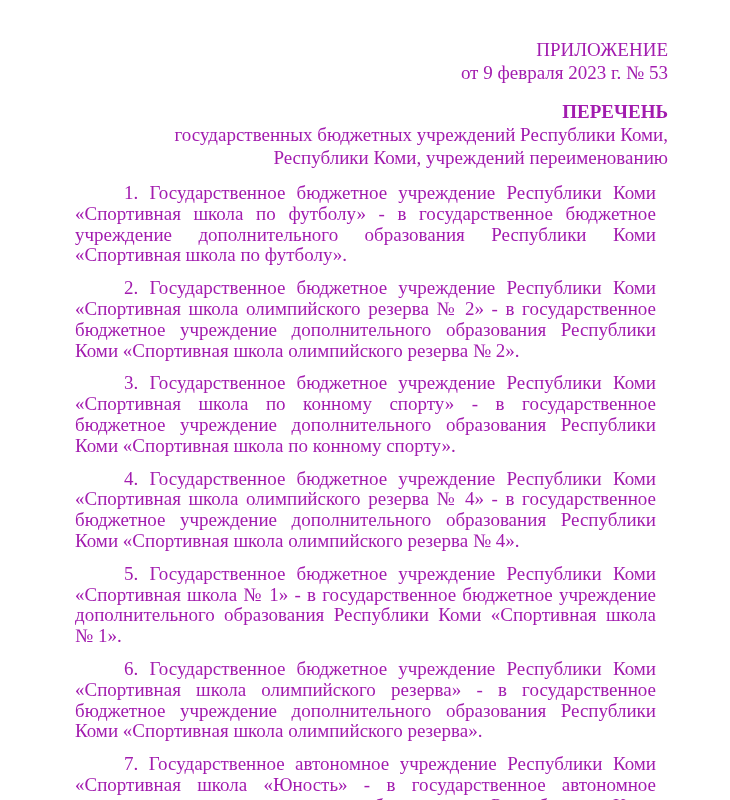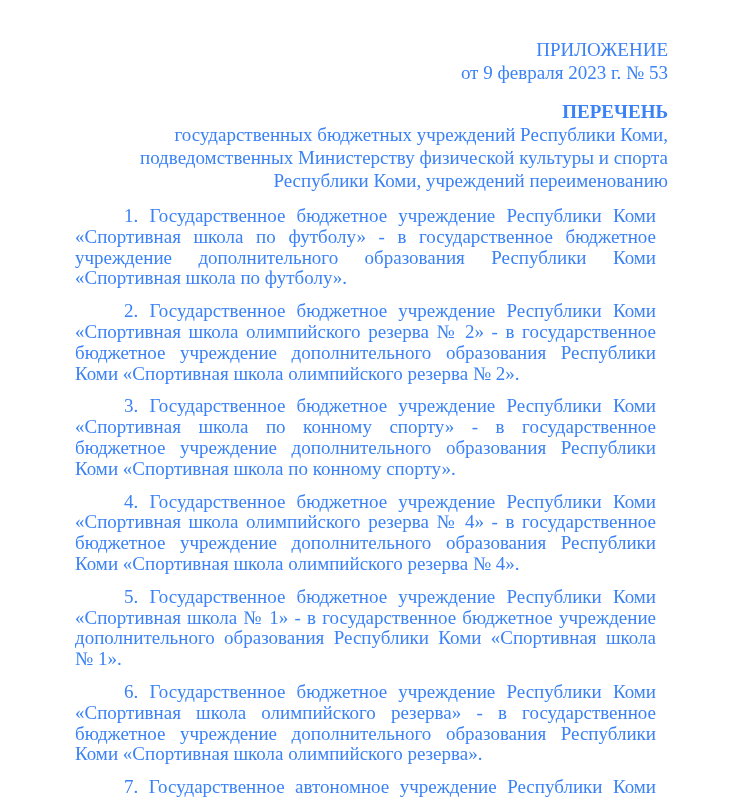--- a/index.html
+++ b/index.html
@@ -6,21 +6,21 @@
     margin: 0;
     padding: 0;
     background: #ffffff;
   }
   .page {
     position: relative;
     width: 730px;
     height: 800px;
     box-sizing: border-box;
     background: #ffffff;
-    color: #3b82f6;
+    color: #a21caf;
     font-family: "Liberation Serif", "DejaVu Serif", serif;
     font-size: 19px;
     padding: 38px 62px 0 63px;
     overflow: hidden;
   }
   .doc-header {
     text-align: right;
     line-height: 23px;
   }
   .doc-title {
@@ -49,21 +49,20 @@
 <div class="page">
 
   <div class="doc-header">
     <div>ПРИЛОЖЕНИЕ</div>
     <div>от 9 февраля 2023 г. №&nbsp;53</div>
   </div>
 
   <div class="doc-title">
     <div class="heading">ПЕРЕЧЕНЬ</div>
     <div>государственных бюджетных учреждений Республики Коми,</div>
-    <div>подведомственных Министерству физической культуры и спорта</div>
     <div>Республики Коми, учреждений переименованию</div>
   </div>
 
   <div class="doc-body">
     <p class="item"><span>1.</span> <span>Государственное бюджетное учреждение Республики Коми «Спортивная школа по футболу» - в государственное бюджетное учреждение дополнительного образования Республики Коми «Спортивная школа по футболу».</span></p>
     <p class="item"><span>2.</span> <span>Государственное бюджетное учреждение Республики Коми «Спортивная школа олимпийского резерва №&nbsp;2» - в государственное бюджетное учреждение дополнительного образования Республики Коми «Спортивная школа олимпийского резерва №&nbsp;2».</span></p>
     <p class="item"><span>3.</span> <span>Государственное бюджетное учреждение Республики Коми «Спортивная школа по конному спорту» - в государственное бюджетное учреждение дополнительного образования Республики Коми «Спортивная школа по конному спорту».</span></p>
     <p class="item"><span>4.</span> <span>Государственное бюджетное учреждение Республики Коми «Спортивная школа олимпийского резерва №&nbsp;4» - в государственное бюджетное учреждение дополнительного образования Республики Коми «Спортивная школа олимпийского резерва №&nbsp;4».</span></p>
     <p class="item"><span>5.</span> <span>Государственное бюджетное учреждение Республики Коми «Спортивная школа №&nbsp;1» - в государственное бюджетное учреждение дополнительного образования Республики Коми «Спортивная школа №&nbsp;1».</span></p>
     <p class="item"><span>6.</span> <span>Государственное бюджетное учреждение Республики Коми «Спортивная школа олимпийского резерва» - в государственное бюджетное учреждение дополнительного образования Республики Коми «Спортивная школа олимпийского резерва».</span></p>

